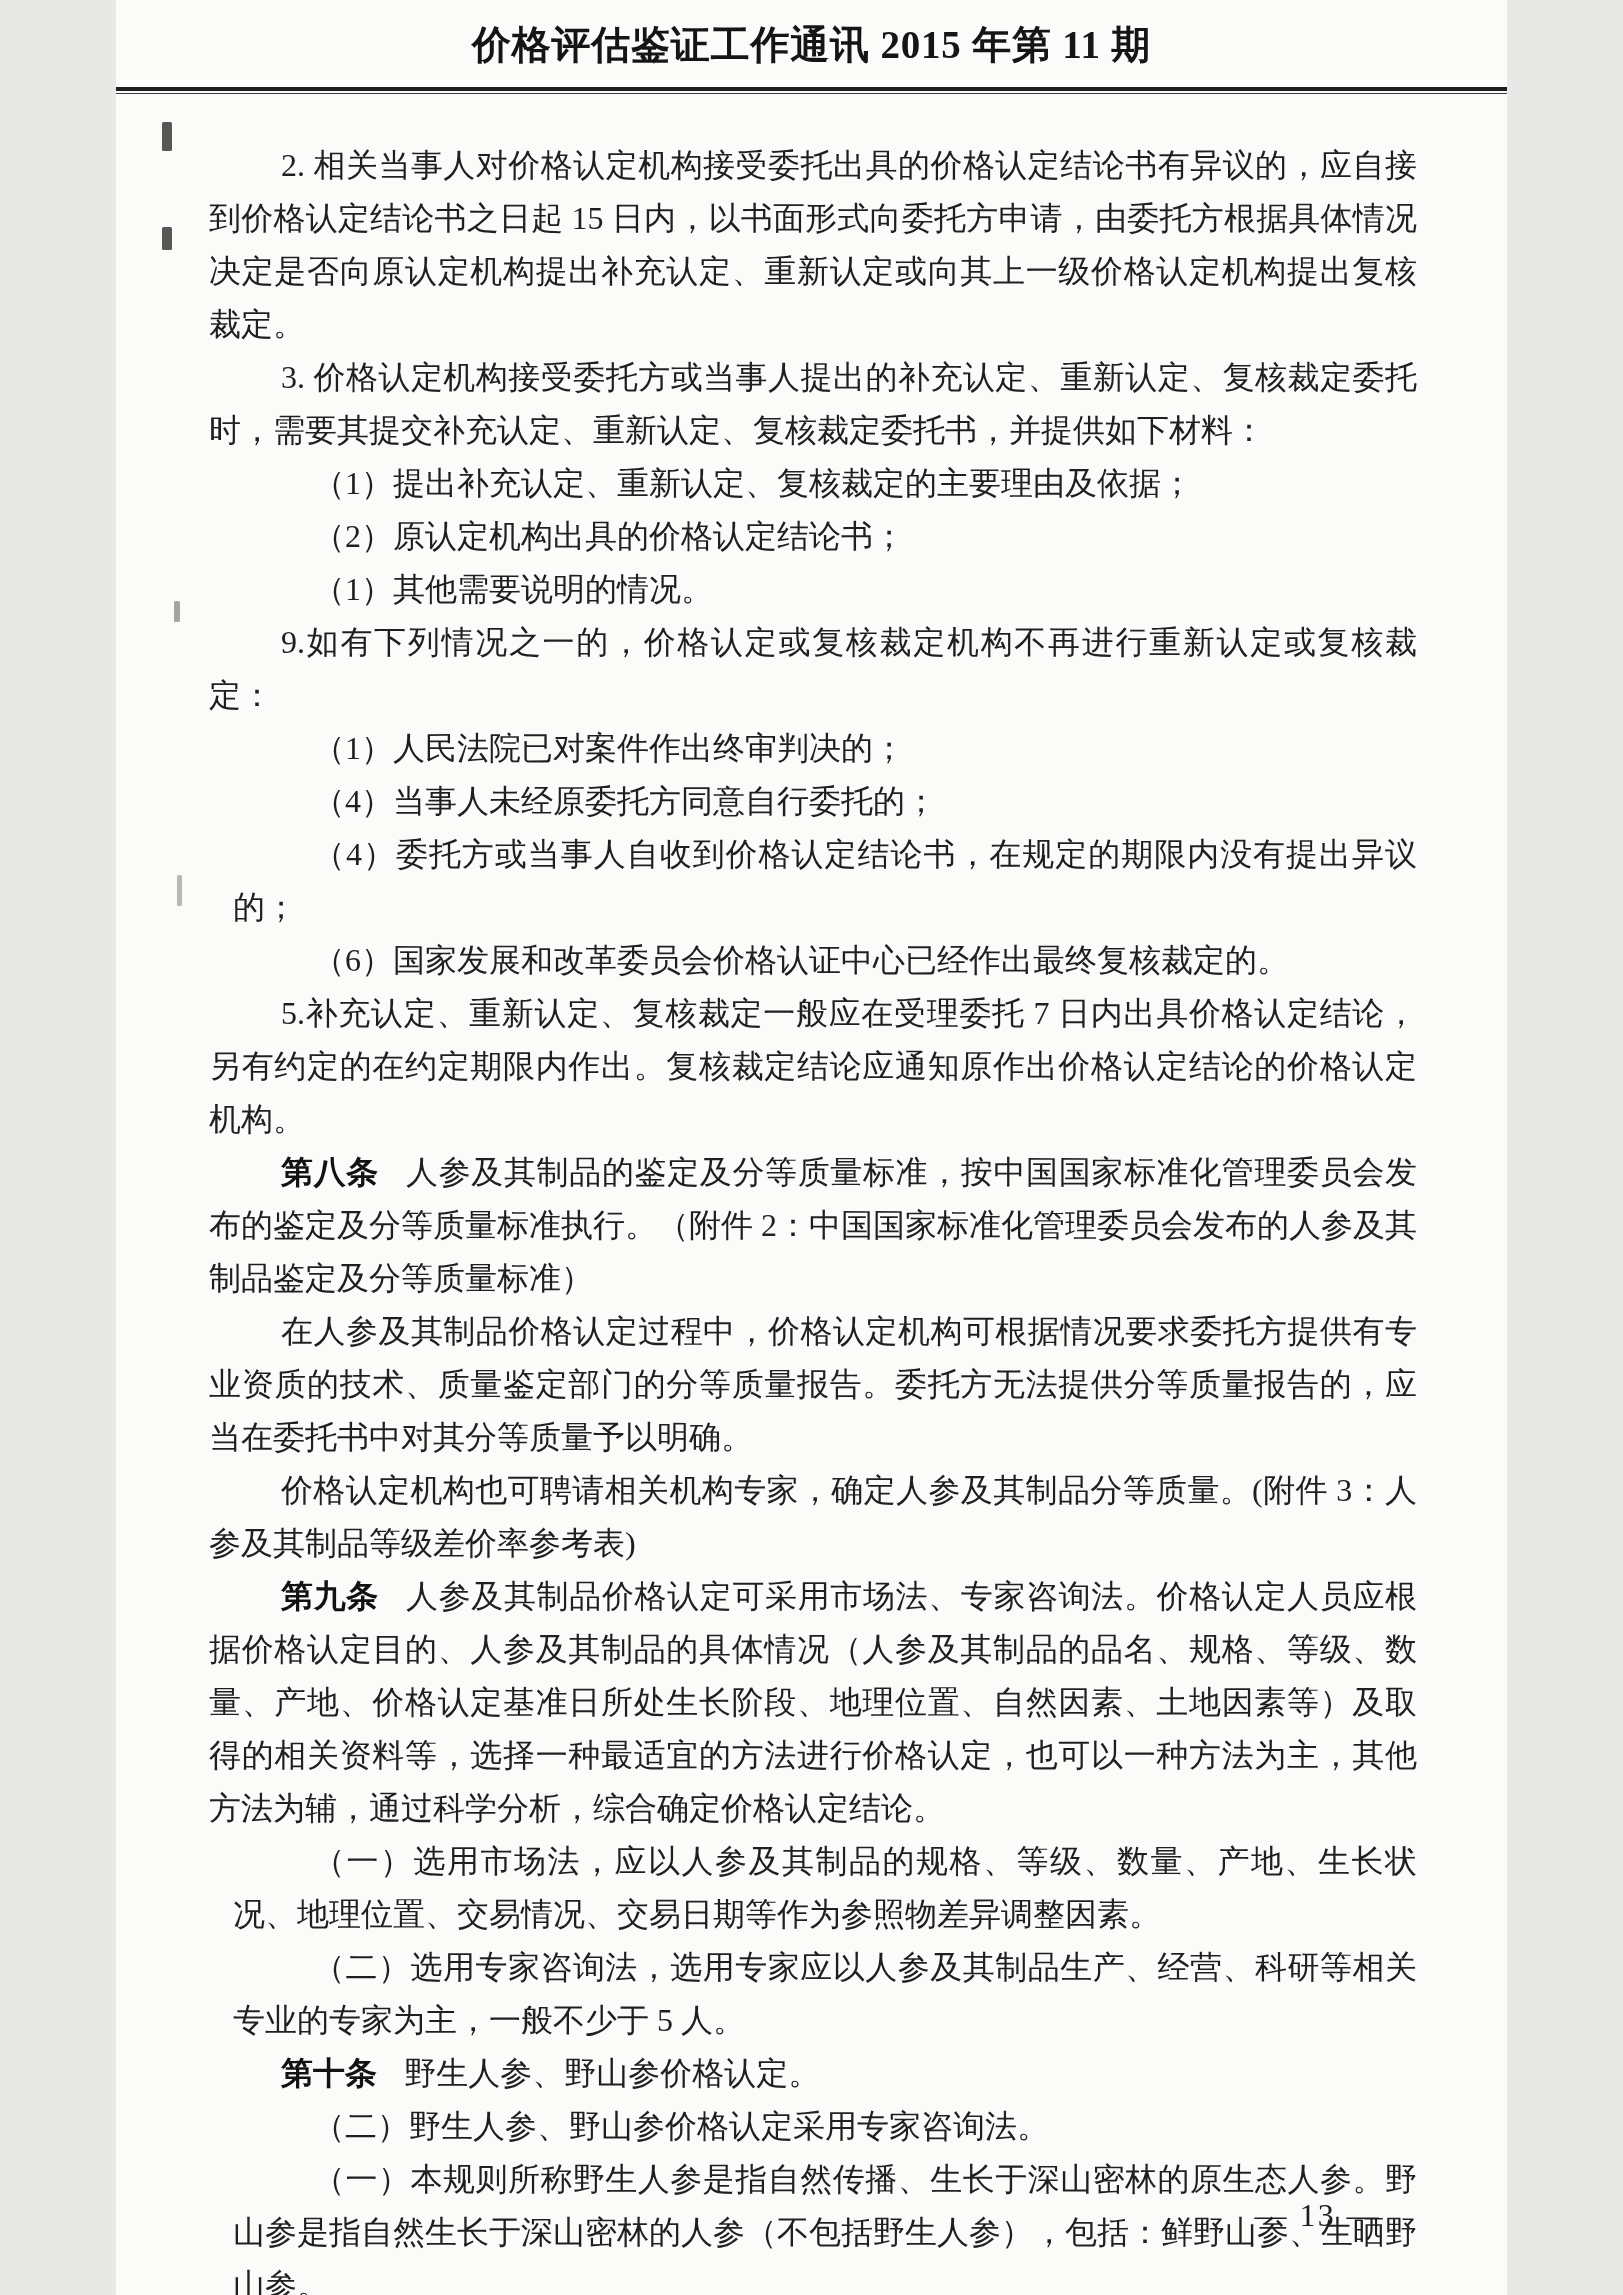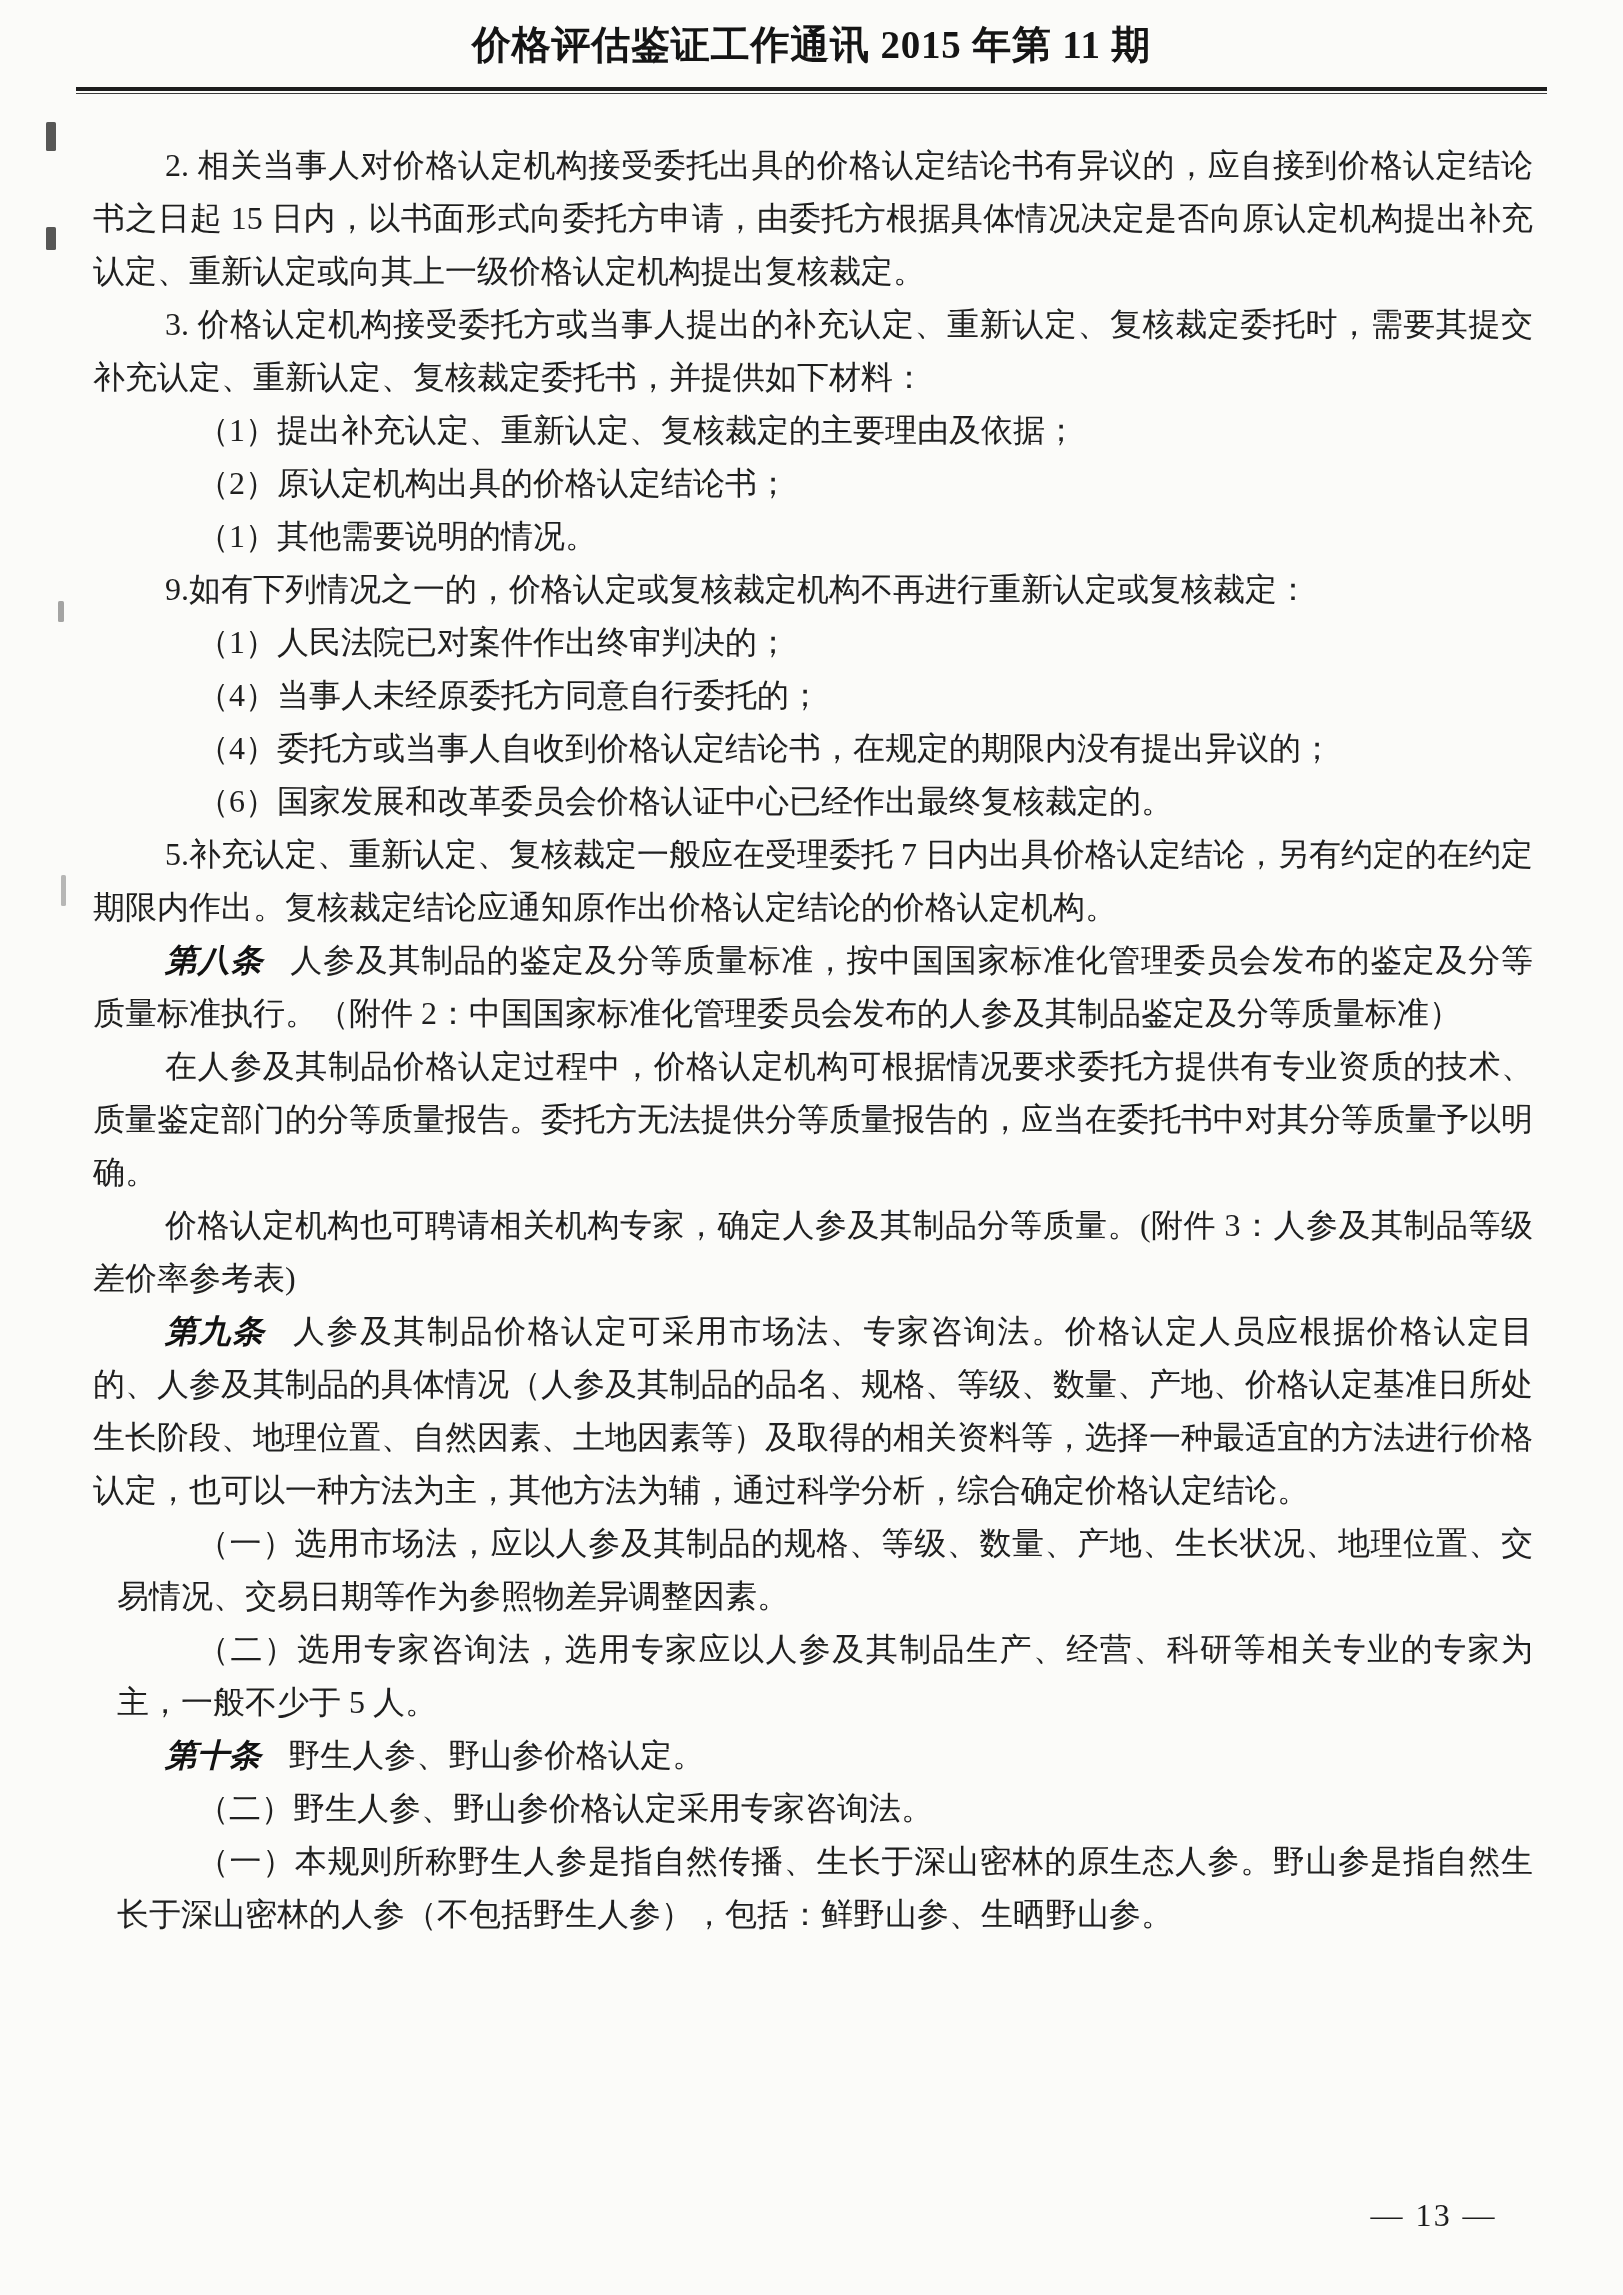--- a/index.html
+++ b/index.html
@@ -2,21 +2,21 @@
 <html style="font-size:13px"><head>
 <meta charset="utf-8">
 <style>
   html, body {
     margin: 0;
     padding: 0;
     background: #e8e8e6;
   }
   .page {
     position: relative;
-    width: 1623px;
+    width: 1391px;
     height: 2295px;
     margin: 0 auto;
     background: #fbfbf9;
     color: #1f1f1f;
     font-family: "Liberation Serif", "DejaVu Serif", serif;
     overflow: hidden;
   }
   .header {
     text-align: center;
     padding-top: 21px;
@@ -47,21 +47,20 @@
     margin: 0;
     padding: 0;
   }
   .body p.num { text-indent: 2.25em; }
   .body p.sub { text-indent: 2.5em; margin-left: 24px; }
   .body p.art { text-indent: 2.25em; }
   .body b.lead {
     font-weight: bold;
     color: #121212;
     margin-right: 0.85em;
-    font-style: italic;
   }
   .pageno {
     position: absolute;
     top: 2197px;
     right: 126px;
     font-size: 32px;
     letter-spacing: 2.4px;
     color: #1d1d1d;
     white-space: nowrap;
   }

